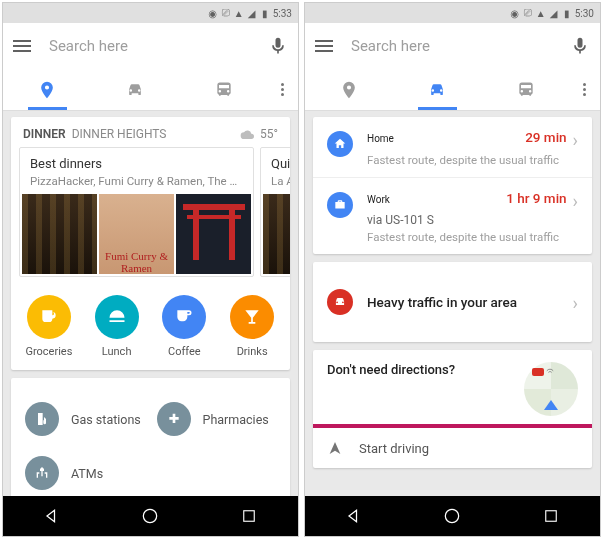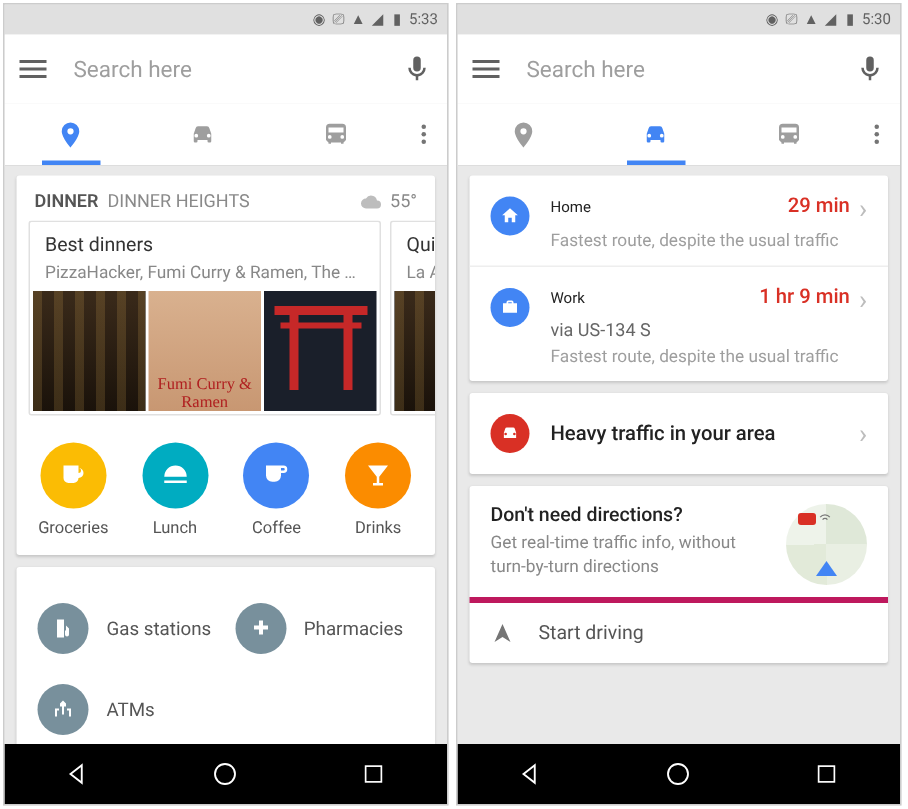--- a/index.html
+++ b/index.html
@@ -59,21 +59,21 @@
   .dest { padding:12px 14px 10px; display:flex; gap:14px; align-items:flex-start; border-bottom:1px solid #eee; cursor:pointer; }
   .dest:last-child { border-bottom:none; }
   .dest-icon { width:26px; height:26px; border-radius:50%; display:flex; align-items:center; justify-content:center; margin-top:2px; }
   .dest-body { flex:1; }
   .dest-title-row { display:flex; align-items:baseline; }
   .dest-title { font-size:10px; color:#222; font-weight:400; flex:1; }
   .dest-time { font-size:13.5px; color:#d93025; font-weight:500; margin-right:6px; }
   .dest-sub { font-size:12px; color:#666; margin-top:2px; }
   .dest-note { font-size:11.5px; color:#9e9e9e; margin-top:3px; }
   .chev { color:#bdbdbd; font-size:18px; align-self:center; }
-  .traffic { padding:14px 14px; display:flex; gap:14px; align-items:center; cursor:pointer; }
+  .traffic { padding:27px 14px; display:flex; gap:14px; align-items:center; cursor:pointer; }
   .traffic .ic { width:26px; height:26px; border-radius:50%; background:#d93025; display:flex; align-items:center; justify-content:center; }
   .traffic .body { flex:1; }
   .traffic .tt { font-size:13.5px; font-weight:500; color:#222; }
   .traffic .ts { font-size:11.5px; color:#888; margin-top:2px; }
   .nodi { padding:12px 14px 8px; display:flex; gap:10px; }
   .nodi .txt { flex:1; }
   .nodi .tt { font-size:13px; font-weight:500; color:#222; margin-bottom:3px; }
   .nodi .ts { font-size:11.5px; color:#888; line-height:1.35; }
   .nodi .gr { width:54px; height:54px; border-radius:50%; background: conic-gradient(#dfe8d8 0 90deg, #e9efe3 90deg 180deg, #e2ead9 180deg 270deg, #eef3ea 270deg 360deg); position:relative; flex-shrink:0; }
   .nodi .gr .arrow { position:absolute; left:50%; bottom:6px; transform:translateX(-50%); width:0; height:0; border-left:7px solid transparent; border-right:7px solid transparent; border-bottom:10px solid #4285f4; }
@@ -316,41 +316,40 @@
             <svg width="14" height="14" viewBox="0 0 24 24">
               <path fill="#fff" d="M10 4h4a2 2 0 012 2v1h4v11H4V7h4V6a2 2 0 012-2zm0 3h4V6h-4v1z"></path>
             </svg>
           </div>
         <div class="dest-body">
           <div class="dest-title-row">
             <div class="dest-title">Work</div>
             <div class="dest-time">1 hr 9 min</div>
             <div class="chev">›</div>
           </div>
-          <div class="dest-sub">via US-134 S</div>
+          <div class="dest-sub">via US-101 S</div>
           <div class="dest-note">Fastest route, despite the usual traffic</div>
         </div>
       </div>
     </div>
     <div class="card traffic">
       <div class="ic">
           <svg width="14" height="14" viewBox="0 0 24 24">
             <path fill="#fff" d="M5 11l1.5-4.5A2 2 0 018.4 5h7.2a2 2 0 011.9 1.5L19 11v6H5v-6zm2 3a1.5 1.5 0 100-3 1.5 1.5 0 000 3zm10 0a1.5 1.5 0 100-3 1.5 1.5 0 000 3z"></path>
           </svg>
         </div>
       <div class="body">
         <div class="tt">Heavy traffic in your area</div>
       </div>
       <div class="chev">›</div>
     </div>
     <div class="card">
       <div class="nodi">
         <div class="txt">
           <div class="tt">Don't need directions?</div>
-          <div class="ts">Get real-time traffic info, without turn-by-turn directions</div>
         </div>
         <div class="gr">
           <div class="car"></div>
           <svg class="wifi" viewBox="0 0 10 10">
               <path fill="none" stroke="#777" stroke-width="1" d="M1 6a5 5 0 018 0M3 8a2.5 2.5 0 014 0"></path>
             </svg>
           <div class="arrow"></div>
         </div>
       </div>
       <div class="startdrv">

